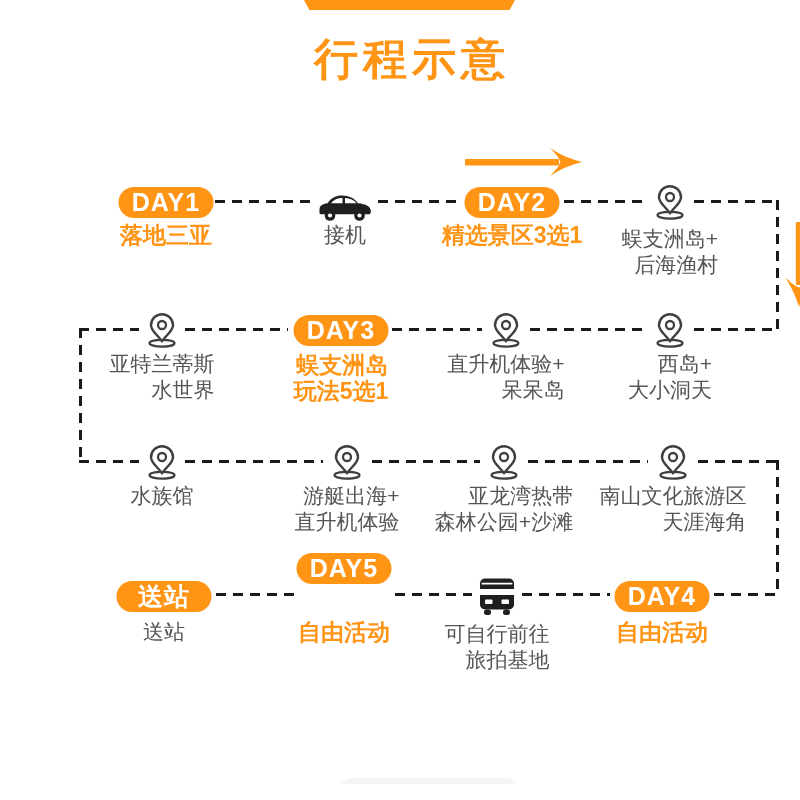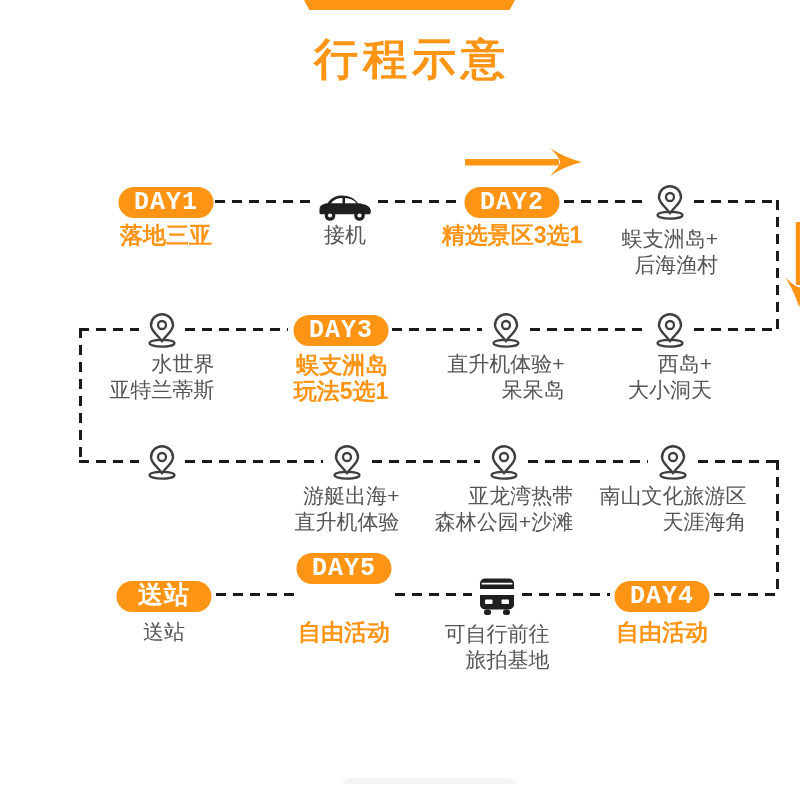--- a/index.html
+++ b/index.html
@@ -21,21 +21,21 @@
   }
   .title{
     position:absolute;left:380px;top:30px;transform:translateX(-50%);
     margin:0;font-size:44px;font-weight:bold;letter-spacing:5px;
     color:var(--accent);white-space:nowrap;
   }
   .badge{
     position:absolute;transform:translateX(-50%);
     width:95px;height:31px;line-height:31px;border-radius:16px;
     background:var(--accent);color:#ffffff;font-weight:bold;font-size:25px;
-    text-align:center;letter-spacing:1px;font-family:Liberation Mono, monospace;
+    text-align:center;letter-spacing:1px;
   }
   .lbl{
     position:absolute;transform:translateX(-50%);
     font-size:21px;line-height:26px;color:var(--gray);
     text-align:right;white-space:nowrap;
   }
   .lbl.orange{color:var(--accent);font-weight:bold;font-size:23px;}
   .hdash{
     position:absolute;height:3px;
     background:repeating-linear-gradient(to right,var(--line) 0 10px,transparent 10px 17px);
@@ -118,22 +118,22 @@
     <div>蜈支洲岛+</div>
     <div>后海渔村</div>
   </div>
 
   <svg class="icon" style="left:130px;top:312px" width="40" height="36" viewBox="0 0 40 36">
     <ellipse cx="20" cy="31.2" rx="12.5" ry="3.4" fill="none" stroke="#3E3F41" stroke-width="2.2"></ellipse>
     <path d="M31 13.2 a11 11 0 1 0 -22 0 c0 5.6 5.6 8.6 11 16 c5.4 -7.4 11 -10.4 11 -16 Z" fill="#fff" stroke="#3E3F41" stroke-width="2.4" stroke-linejoin="round"></path>
     <circle cx="20" cy="13" r="4" fill="none" stroke="#3E3F41" stroke-width="2.3"></circle>
   </svg>
   <div class="lbl" style="left:130px;top:351px">
+    <div>亚特兰蒂斯</div>
     <div>水世界</div>
-    <div>亚特兰蒂斯</div>
   </div>
 
   <div class="badge" style="left:309px;top:315px">DAY3</div>
   <div class="lbl orange" style="left:309px;top:352px">
     <div>蜈支洲岛</div>
     <div>玩法5选1</div>
   </div>
 
   <svg class="icon" style="left:474px;top:312px" width="40" height="36" viewBox="0 0 40 36">
     <ellipse cx="20" cy="31.2" rx="12.5" ry="3.4" fill="none" stroke="#3E3F41" stroke-width="2.2"></ellipse>
@@ -154,20 +154,21 @@
     <div>西岛+</div>
     <div>大小洞天</div>
   </div>
 
   <svg class="icon" style="left:130px;top:444px" width="40" height="36" viewBox="0 0 40 36">
     <ellipse cx="20" cy="31.2" rx="12.5" ry="3.4" fill="none" stroke="#3E3F41" stroke-width="2.2"></ellipse>
     <path d="M31 13.2 a11 11 0 1 0 -22 0 c0 5.6 5.6 8.6 11 16 c5.4 -7.4 11 -10.4 11 -16 Z" fill="#fff" stroke="#3E3F41" stroke-width="2.4" stroke-linejoin="round"></path>
     <circle cx="20" cy="13" r="4" fill="none" stroke="#3E3F41" stroke-width="2.3"></circle>
   </svg>
   <div class="lbl" style="left:130px;top:483px">
+    <div>水族馆</div>
   </div>
 
   <svg class="icon" style="left:315px;top:444px" width="40" height="36" viewBox="0 0 40 36">
     <ellipse cx="20" cy="31.2" rx="12.5" ry="3.4" fill="none" stroke="#3E3F41" stroke-width="2.2"></ellipse>
     <path d="M31 13.2 a11 11 0 1 0 -22 0 c0 5.6 5.6 8.6 11 16 c5.4 -7.4 11 -10.4 11 -16 Z" fill="#fff" stroke="#3E3F41" stroke-width="2.4" stroke-linejoin="round"></path>
     <circle cx="20" cy="13" r="4" fill="none" stroke="#3E3F41" stroke-width="2.3"></circle>
   </svg>
   <div class="lbl" style="left:315px;top:483px">
     <div>游艇出海+</div>
     <div>直升机体验</div>

